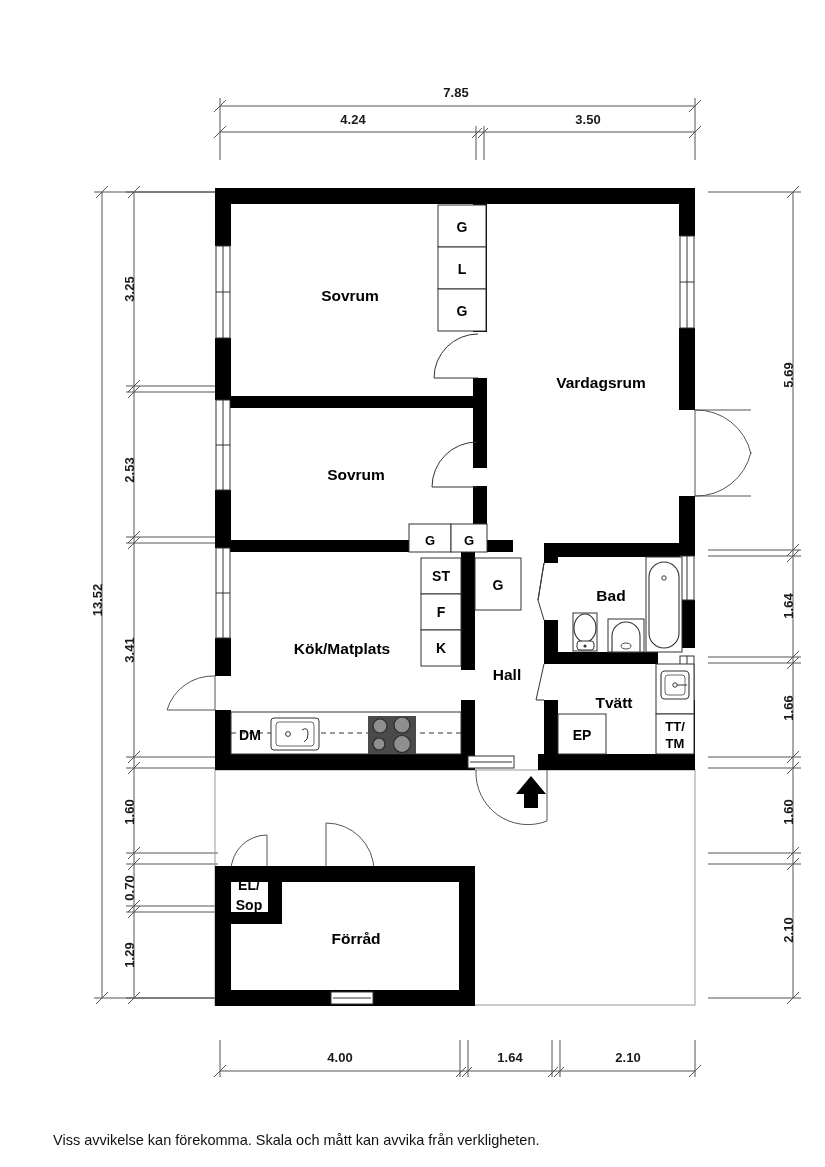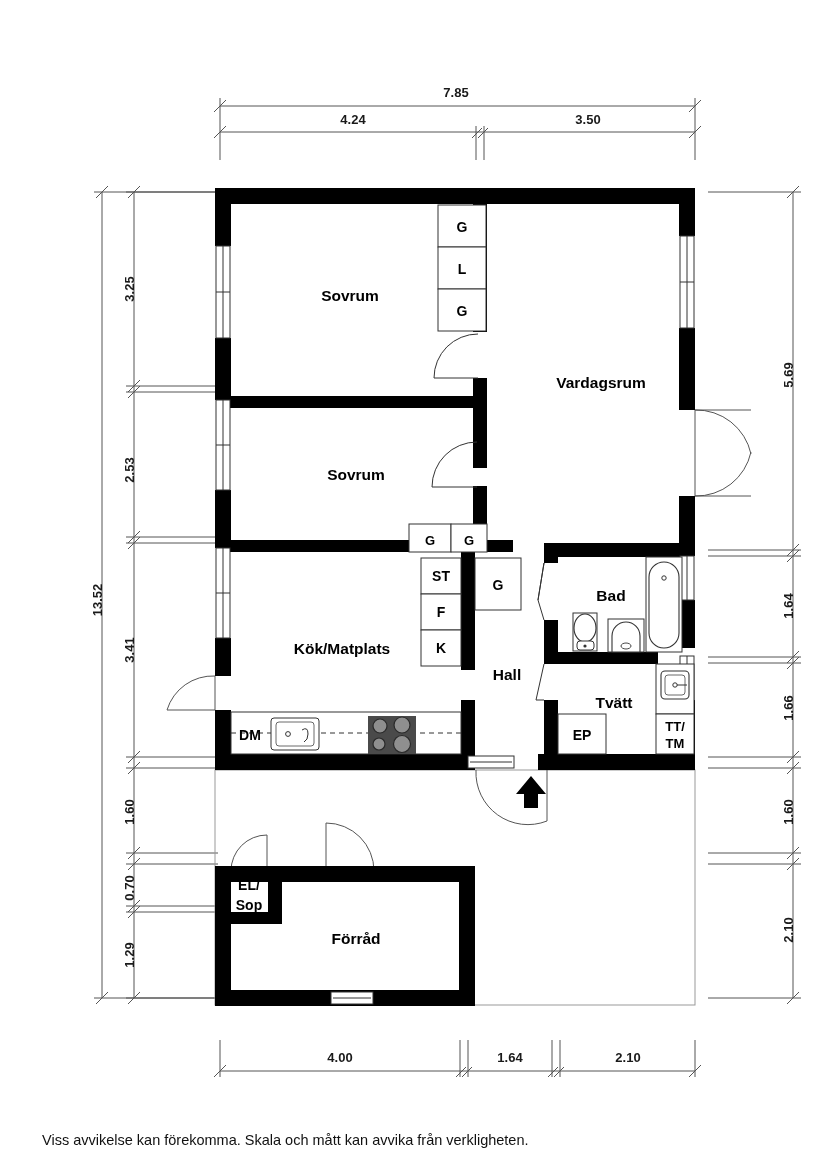--- a/index.html
+++ b/index.html
@@ -3,21 +3,21 @@
 <meta charset="utf-8">
 <style>
   html,body{margin:0;padding:0;background:#ffffff;}
   body{width:825px;height:1167px;font-family:"Liberation Sans",sans-serif;color:#000;overflow:hidden;}
   #plan-root{position:relative;width:825px;height:1167px;margin-left:28px;}
   svg{display:block;}
   .dimtext{font-family:"Liberation Sans",sans-serif;font-weight:bold;font-size:13px;fill:#1a1a1a;}
   .roomlabel{font-family:"Liberation Sans",sans-serif;font-weight:bold;font-size:15.5px;fill:#000;}
   .boxlabel{font-family:"Liberation Sans",sans-serif;font-weight:bold;font-size:14px;fill:#000;}
   .boxlabel.tiny{font-size:13px;}
-  .disclaimer{position:absolute;left:14px;top:1132px;font-size:14.5px;color:#111;font-family:"Liberation Sans",sans-serif;white-space:nowrap;}
+  .disclaimer{position:absolute;left:25px;top:1132px;font-size:14.5px;color:#111;font-family:"Liberation Sans",sans-serif;white-space:nowrap;}
 </style>
 </head>
 <body>
 
 <div id="plan-root">
 
   <svg width="825" height="1167" viewBox="0 0 825 1167">
 
     <g stroke="#555" stroke-width="1" fill="none">
 

